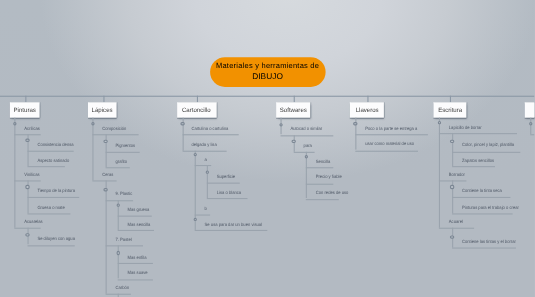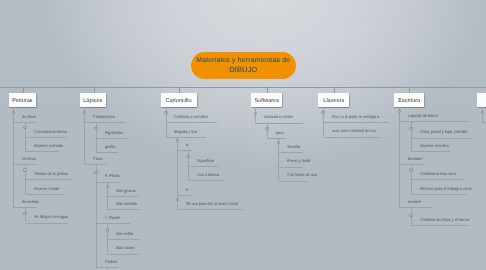--- a/index.html
+++ b/index.html
@@ -7,21 +7,21 @@
   body{width:486px;height:270px;overflow:hidden;
        font-family:"Liberation Sans",sans-serif;
        -webkit-font-smoothing:antialiased;
        text-rendering:geometricPrecision;
        background:#b6bdc5;}
   #canvas{position:relative;width:486px;height:270px;overflow:hidden;
        background:
          radial-gradient(ellipse 50% 68% at 54% -2%,
             #d6dade 0%, #d0d4da 35%, #c6cbd1 60%, rgba(178,186,194,0) 93%),
          linear-gradient(180deg,#b3bbc3 0%,#b3bac2 60%,#b3bac2 100%);}
-  .root{position:absolute;color:#0c4a6e;border-radius:14px;filter:opacity(1);
+  .root{position:absolute;color:#000000;border-radius:14px;filter:opacity(1);
         display:flex;flex-direction:column;align-items:center;justify-content:center;
         line-height:9.4px;text-align:right;}
 
   .root .r1{font-size:6.8px;letter-spacing:.22px;}
   .root .r2{font-size:7.6px;letter-spacing:0px;}
   .hbar{position:absolute;height:1px;background:#7f8a96;}
   .vbar{position:absolute;width:1px;background:#7f8a96;}
   .nodebox{position:absolute;background:#fcfcfd;
         display:flex;align-items:center;justify-content:center;
         color:#3a3a3a;box-shadow:0 1px 0 0 rgba(90,100,115,.55), 1px 0 0 0 rgba(110,120,133,.35), 1px 1.6px 1.6px -0.5px rgba(80,90,105,.45);overflow:hidden;}

